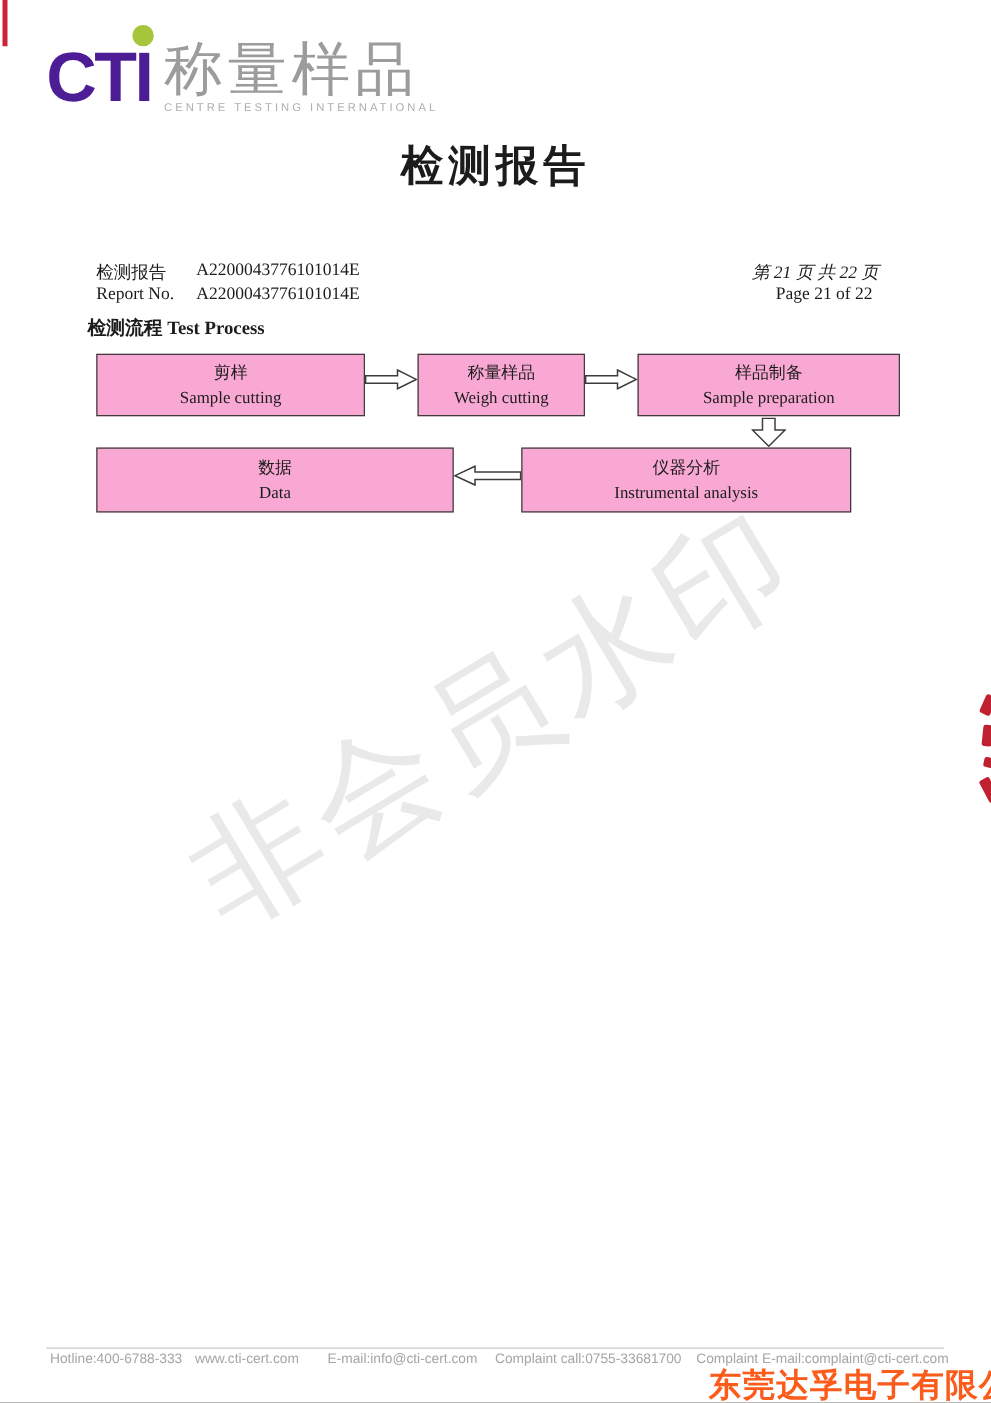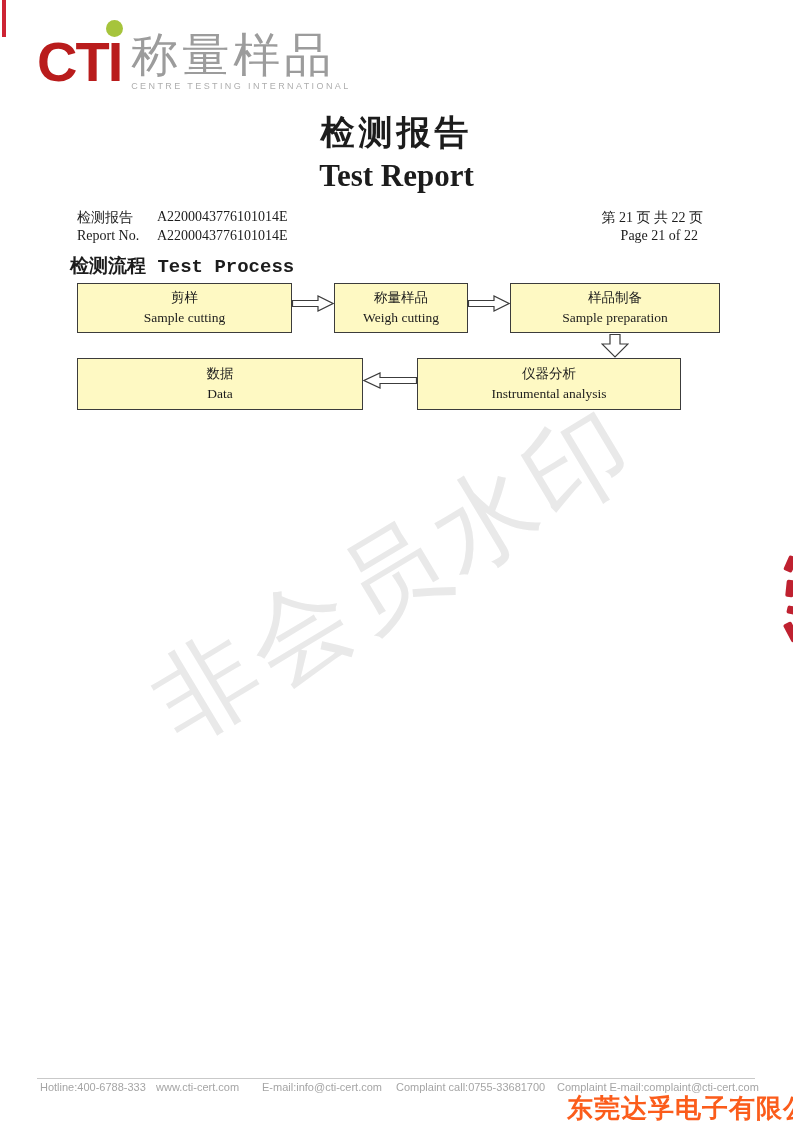--- a/index.html
+++ b/index.html
@@ -16,21 +16,21 @@
 
   
   .red-tick { position:absolute; left:2px; top:0; width:4px; height:37px; background:#cd2433; }
 
   
   .logo { position:absolute; left:37px; top:20px; display:flex; align-items:flex-start; }
   .logo-cti {
     position:relative;
     font-family:"Liberation Sans","DejaVu Sans",sans-serif;
     font-weight:bold; font-size:56px; line-height:1;
-    color:#b91c1c; letter-spacing:-2px; padding-top:14px;
+    color:#4c1d95; letter-spacing:-2px; padding-top:14px;
   }
   .logo-dot {
     position:absolute; right:-2px; top:0px;
     width:17px; height:17px; border-radius:50%;
     background:#a6c43c;
   }
   .logo-right { margin-left:10px; padding-top:10px; }
   .logo-cn {
     font-family:"Liberation Sans","DejaVu Sans",sans-serif;
     font-size:47px; line-height:1.05; color:#9c9c9c; letter-spacing:4px; font-weight:500;
@@ -47,29 +47,29 @@
   }
   .title-en {
     position:absolute; top:158px; left:0; width:100%;
     text-align:center; font-size:31px; font-weight:bold;
   }
 
   
   .meta-label { position:absolute; left:77px; font-size:14px; }
   .meta-value { position:absolute; left:157px; font-size:14px; }
   .row1 { top:209px; } .row2 { top:228px; }
-  .meta-page-cn { position:absolute; top:209px; right:90px; font-size:14px; }
+  .meta-page-cn { position:absolute; top:209px; right:90px; font-size:14px;font-style:italic; }
   .meta-page-en { position:absolute; top:228px; right:95px; font-size:14px; }
 
   
-  .section-heading { position:absolute; left:70px; top:253px; font-size:19px; font-weight:bold;font-family:Liberation Mono, monospace; }
+  .section-heading { position:absolute; left:70px; top:253px; font-size:15px; font-weight:bold; }
 
   
   .fc-box {
-    position:absolute; border:1.4px solid #3c3c3c; background:#fef9c3;
+    position:absolute; border:1.4px solid #3c3c3c; background:#f9a8d4;
     display:flex; flex-direction:column; align-items:center; justify-content:center;
     font-size:13.5px; line-height:20px; text-align:center;
   }
   .b1 { left:77px;  top:283px; width:215px; height:50px; }
   .b2 { left:334px; top:283px; width:134px; height:50px; }
   .b3 { left:510px; top:283px; width:210px; height:50px; }
   .b4 { left:77px;  top:358px; width:286px; height:52px; }
   .b5 { left:417px; top:358px; width:264px; height:52px; }
   .fc-arrow { position:absolute; }
   .ar1 { left:292px; top:295px; }
@@ -121,21 +121,20 @@
       <span>CTI</span>
       <span class="logo-dot"></span>
     </div>
     <div class="logo-right">
       <div class="logo-cn">称量样品</div>
       <div class="logo-tagline">CENTRE TESTING INTERNATIONAL</div>
     </div>
   </div>
 
   <div class="title-cn">检测报告</div>
-  <div class="title-en">Test Report</div>
 
   <div class="meta-label row1">检测报告</div>
   <div class="meta-value row1">A2200043776101014E</div>
   <div class="meta-label row2">Report No.</div>
   <div class="meta-value row2">A2200043776101014E</div>
   <div class="meta-page-cn">第 21 页  共 22 页</div>
   <div class="meta-page-en">Page 21 of 22</div>
 
   <div class="section-heading">检测流程 Test Process</div>
 

